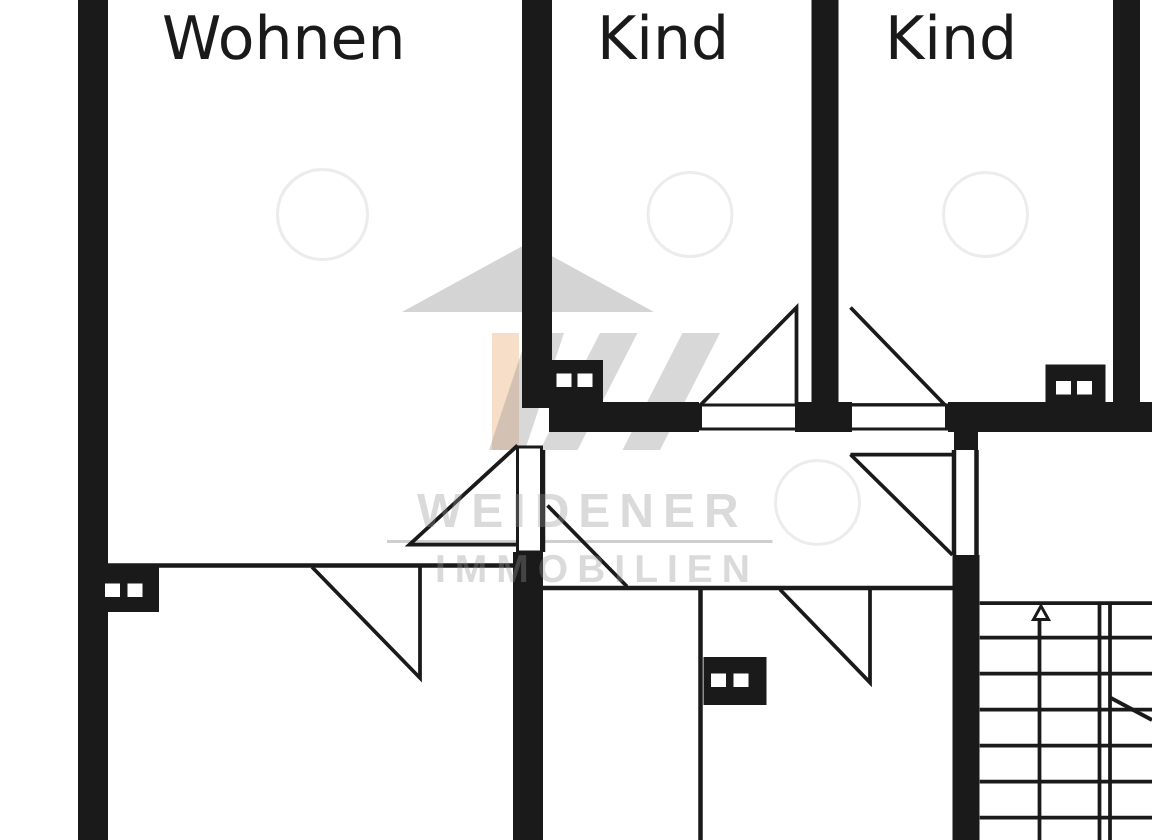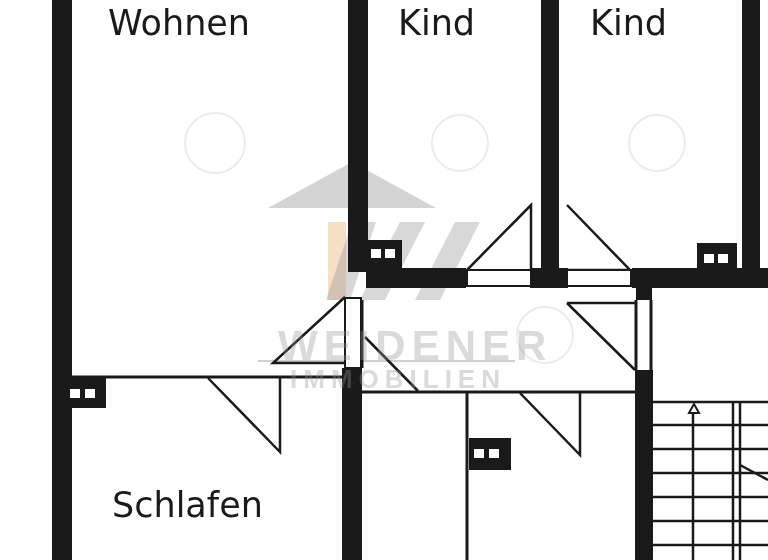--- a/index.html
+++ b/index.html
@@ -1,21 +1,21 @@
 <!DOCTYPE html>
 <html><head>
 <meta charset="utf-8">
 <style>
   html, body { margin: 0; padding: 0; background: #ffffff; }
   #plan-wrap { position: relative; width: 768px; height: 560px; overflow: hidden; background: #ffffff; }
   svg { position: absolute; left: 0; top: 0; }
   .room-label {
     position: absolute;
     font-family: "DejaVu Sans", sans-serif;
-    font-size: 35px;
+    font-size: 40px;
     color: #1a1a1a;
     letter-spacing: 0px;
     line-height: 1;
     white-space: nowrap;
   }
   .watermark-text {
     position: absolute;
     font-family: "Liberation Sans", sans-serif;
     font-weight: bold;
     color: rgba(150,150,150,0.35);
@@ -130,20 +130,19 @@
       <line x1="693" y1="410" x2="693" y2="560"></line>
       <line x1="733" y1="402" x2="733" y2="560"></line>
       <line x1="740" y1="402" x2="740" y2="560"></line>
       <polyline points="740,465 768,480"></polyline>
     </g>
     <g stroke="#1a1a1a" stroke-width="2" fill="#ffffff">
       <polygon points="694,404 689,413 699,413"></polygon>
     </g>
   </svg>
 
-  <div class="watermark-text" style="left:278px; top:322px; font-size:42px;">WEIDENER</div>
+  <div class="watermark-text" style="left:278px; top:322px; font-size:32px;">WEIDENER</div>
   <div class="watermark-text" style="left:290px; top:364px; font-size:26px;text-align:right;">IMMOBILIEN</div>
 
   <div class="room-label" style="left:108px; top:6px;">Wohnen</div>
   <div class="room-label" style="left:398px; top:6px;">Kind</div>
   <div class="room-label" style="left:590px; top:6px;">Kind</div>
-  <div class="room-label" style="left:112px; top:488px;">Schlafen</div>
 </div>
 
 </body></html>

